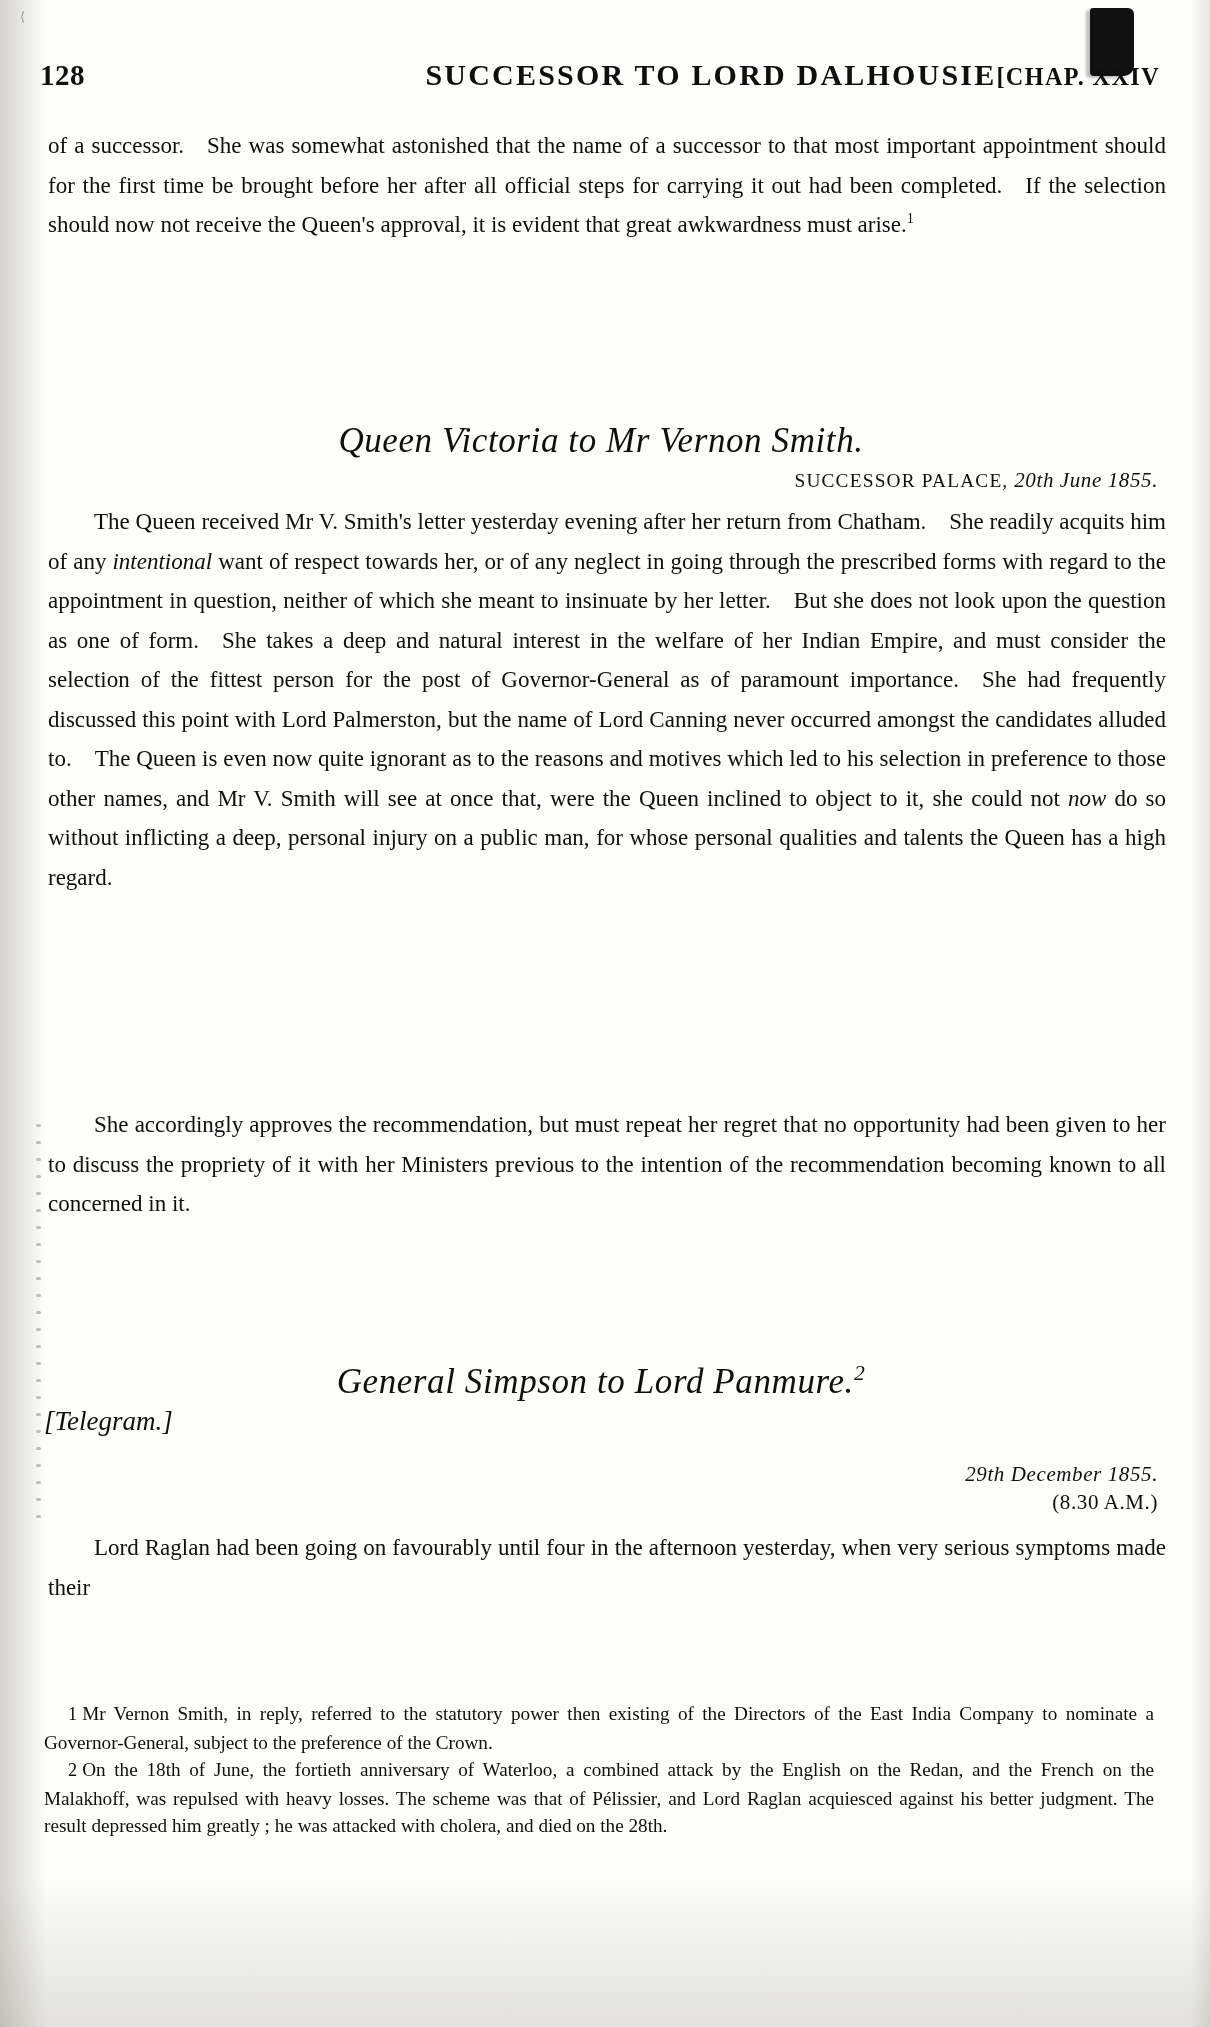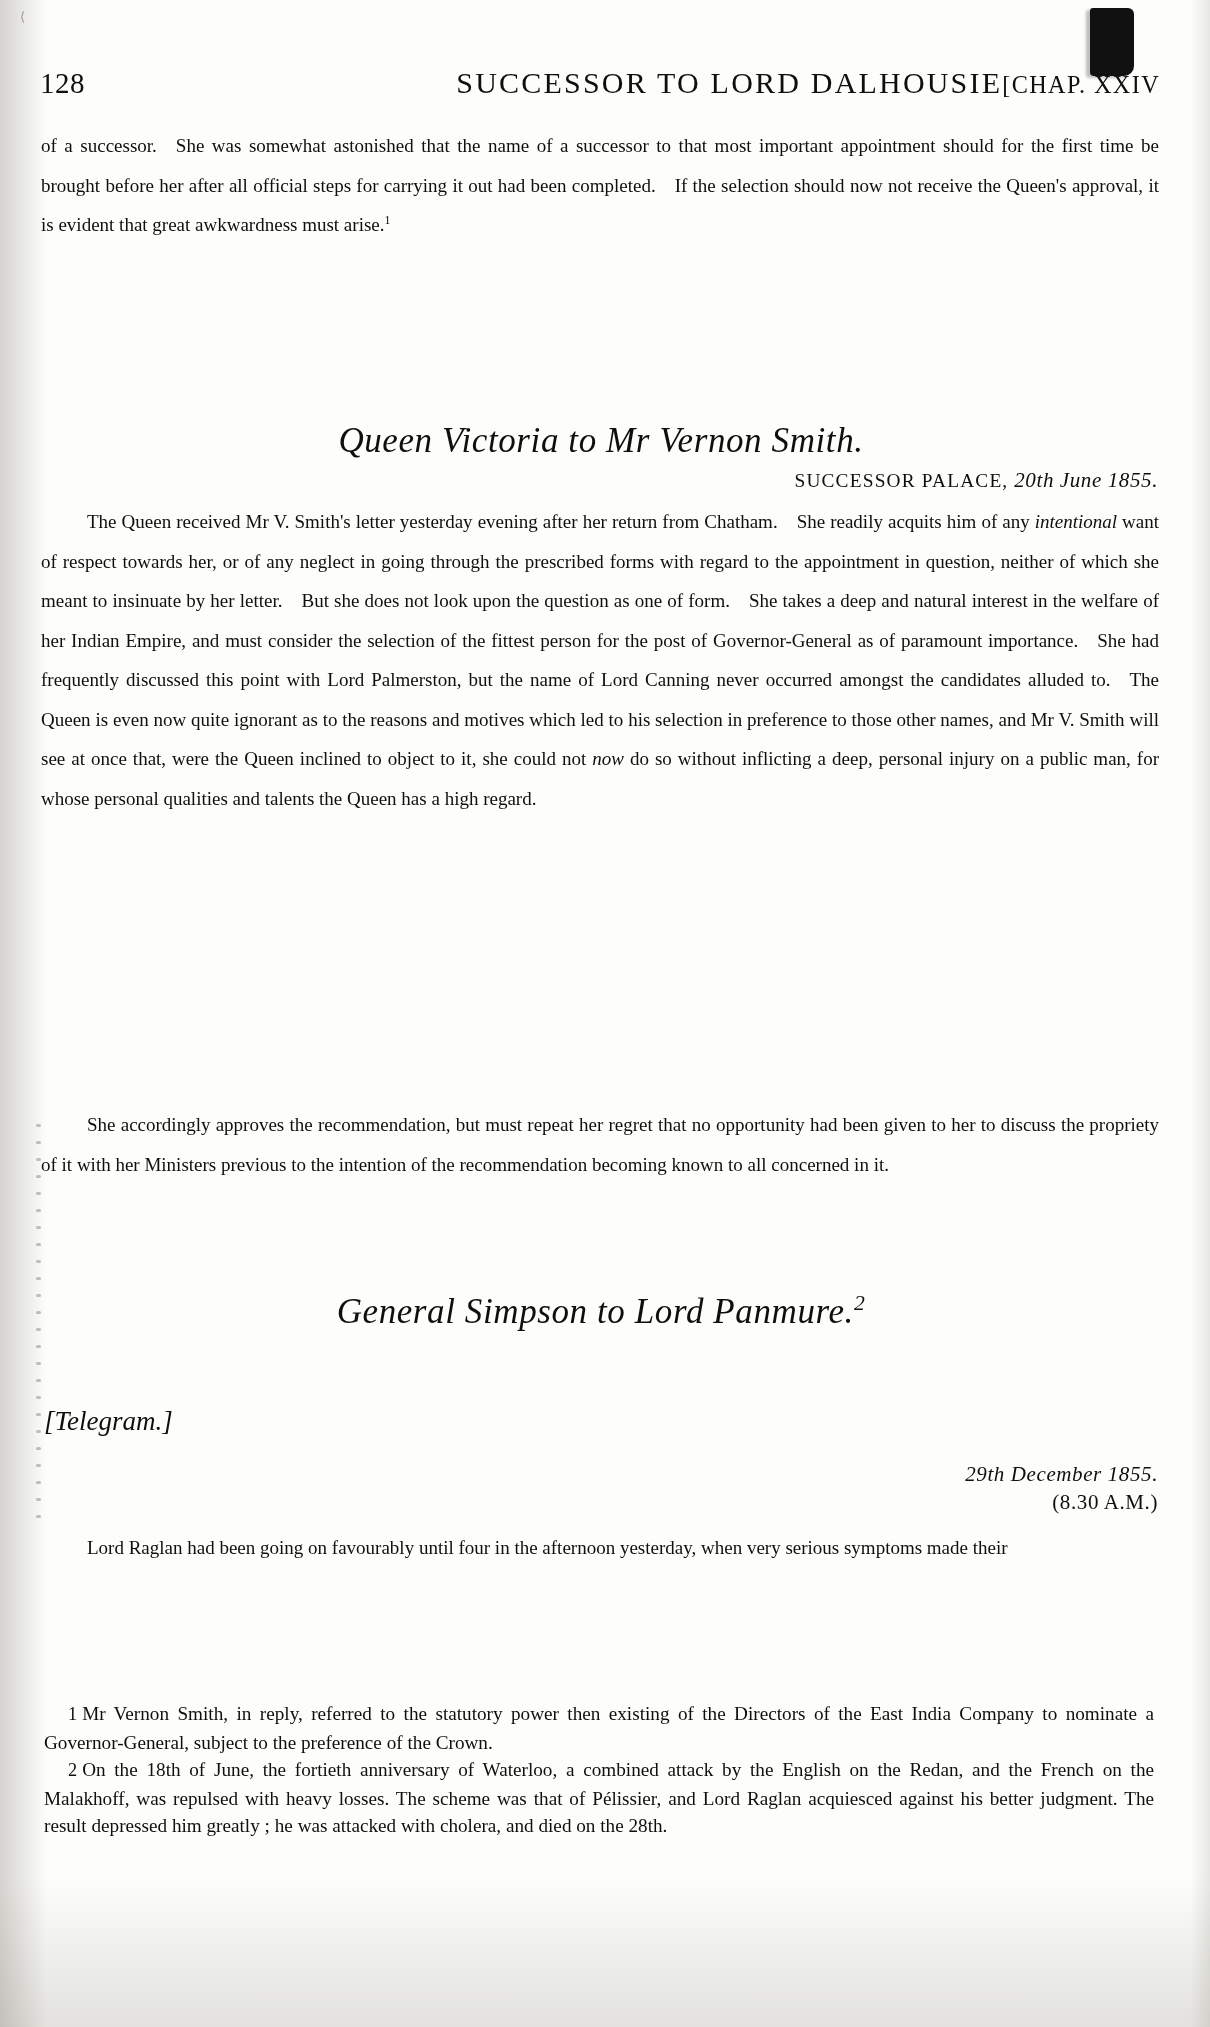--- a/index.html
+++ b/index.html
@@ -81,26 +81,27 @@
 
   .content {
     position: absolute;
     left: 0; top: 0;
     width: 1210px;
   }
 
   
   .running-head {
     position: absolute;
-    left: 40px; top: 66px;
+    left: 40px; top: 58px;
     width: 1120px;
     display: flex;
     align-items: baseline;
     font-size: 31px;
     letter-spacing: 0.5px;
+    font-weight: bold;
   }
   .rh-folio {
     width: 72px;
     text-align: left;
     font-size: 29px;
   }
   .rh-title {
     flex: 1;
     text-align: right;
     letter-spacing: 2.2px;
@@ -110,23 +111,23 @@
     font-size: 22px;
     letter-spacing: 1px;
     white-space: nowrap;
     padding-bottom: 2px;
   }
   .sc { font-size: 0.78em; letter-spacing: 1.4px; }
 
   
   .body-block {
     position: absolute;
-    left: 41px;
+    left: 48px;
     width: 1118px;
-    font-size: 19px;
+    font-size: 23px;
     line-height: 39.5px;
     text-align: justify;
     text-justify: inter-word;
   }
   .body-block p { margin: 0; }
   .indent { text-indent: 46px; }
 
   .center-head {
     position: absolute;
     left: 42px;
@@ -227,21 +228,21 @@
     </div>
 
     <div class="body-block" style="top:502px;">
       <p class="indent"><span>The Queen received Mr V. Smith's letter yesterday evening after her return from Chatham. She readily acquits him of any </span><span class="italic">intentional</span><span> want of respect towards her, or of any neglect in going through the prescribed forms with regard to the appointment in question, neither of which she meant to insinuate by her letter. But she does not look upon the question as one of form. She takes a deep and natural interest in the welfare of her Indian Empire, and must consider the selection of the fittest person for the post of Governor-General as of paramount importance. She had frequently discussed this point with Lord Palmerston, but the name of Lord Canning never occurred amongst the candidates alluded to. The Queen is even now quite ignorant as to the reasons and motives which led to his selection in preference to those other names, and Mr V. Smith will see at once that, were the Queen inclined to object to it, she could not </span><span class="italic">now</span><span> do so without inflicting a deep, personal injury on a public man, for whose personal qualities and talents the Queen has a high regard.</span></p>
     </div>
 
     <div class="body-block" style="top:1105px;">
       <p class="indent">She accordingly approves the recommendation, but must repeat her regret that no opportunity had been given to her to discuss the propriety of it with her Ministers previous to the intention of the recommendation becoming known to all concerned in it.</p>
     </div>
 
-    <div class="center-head" style="top:1292px;"><span>General Simpson to Lord Panmure.</span><sup>2</sup></div>
+    <div class="center-head" style="top:1362px;"><span>General Simpson to Lord Panmure.</span><sup>2</sup></div>
 
     <div class="tele-label" style="top:1406px;">[Telegram.]</div>
 
     <div class="dateline" style="top:1462px;">
       <i>29th December 1855.</i>
     </div>
     <div class="dateline" style="top:1490px;">
       <span>(8.30 A.M.)</span>
     </div>
 

